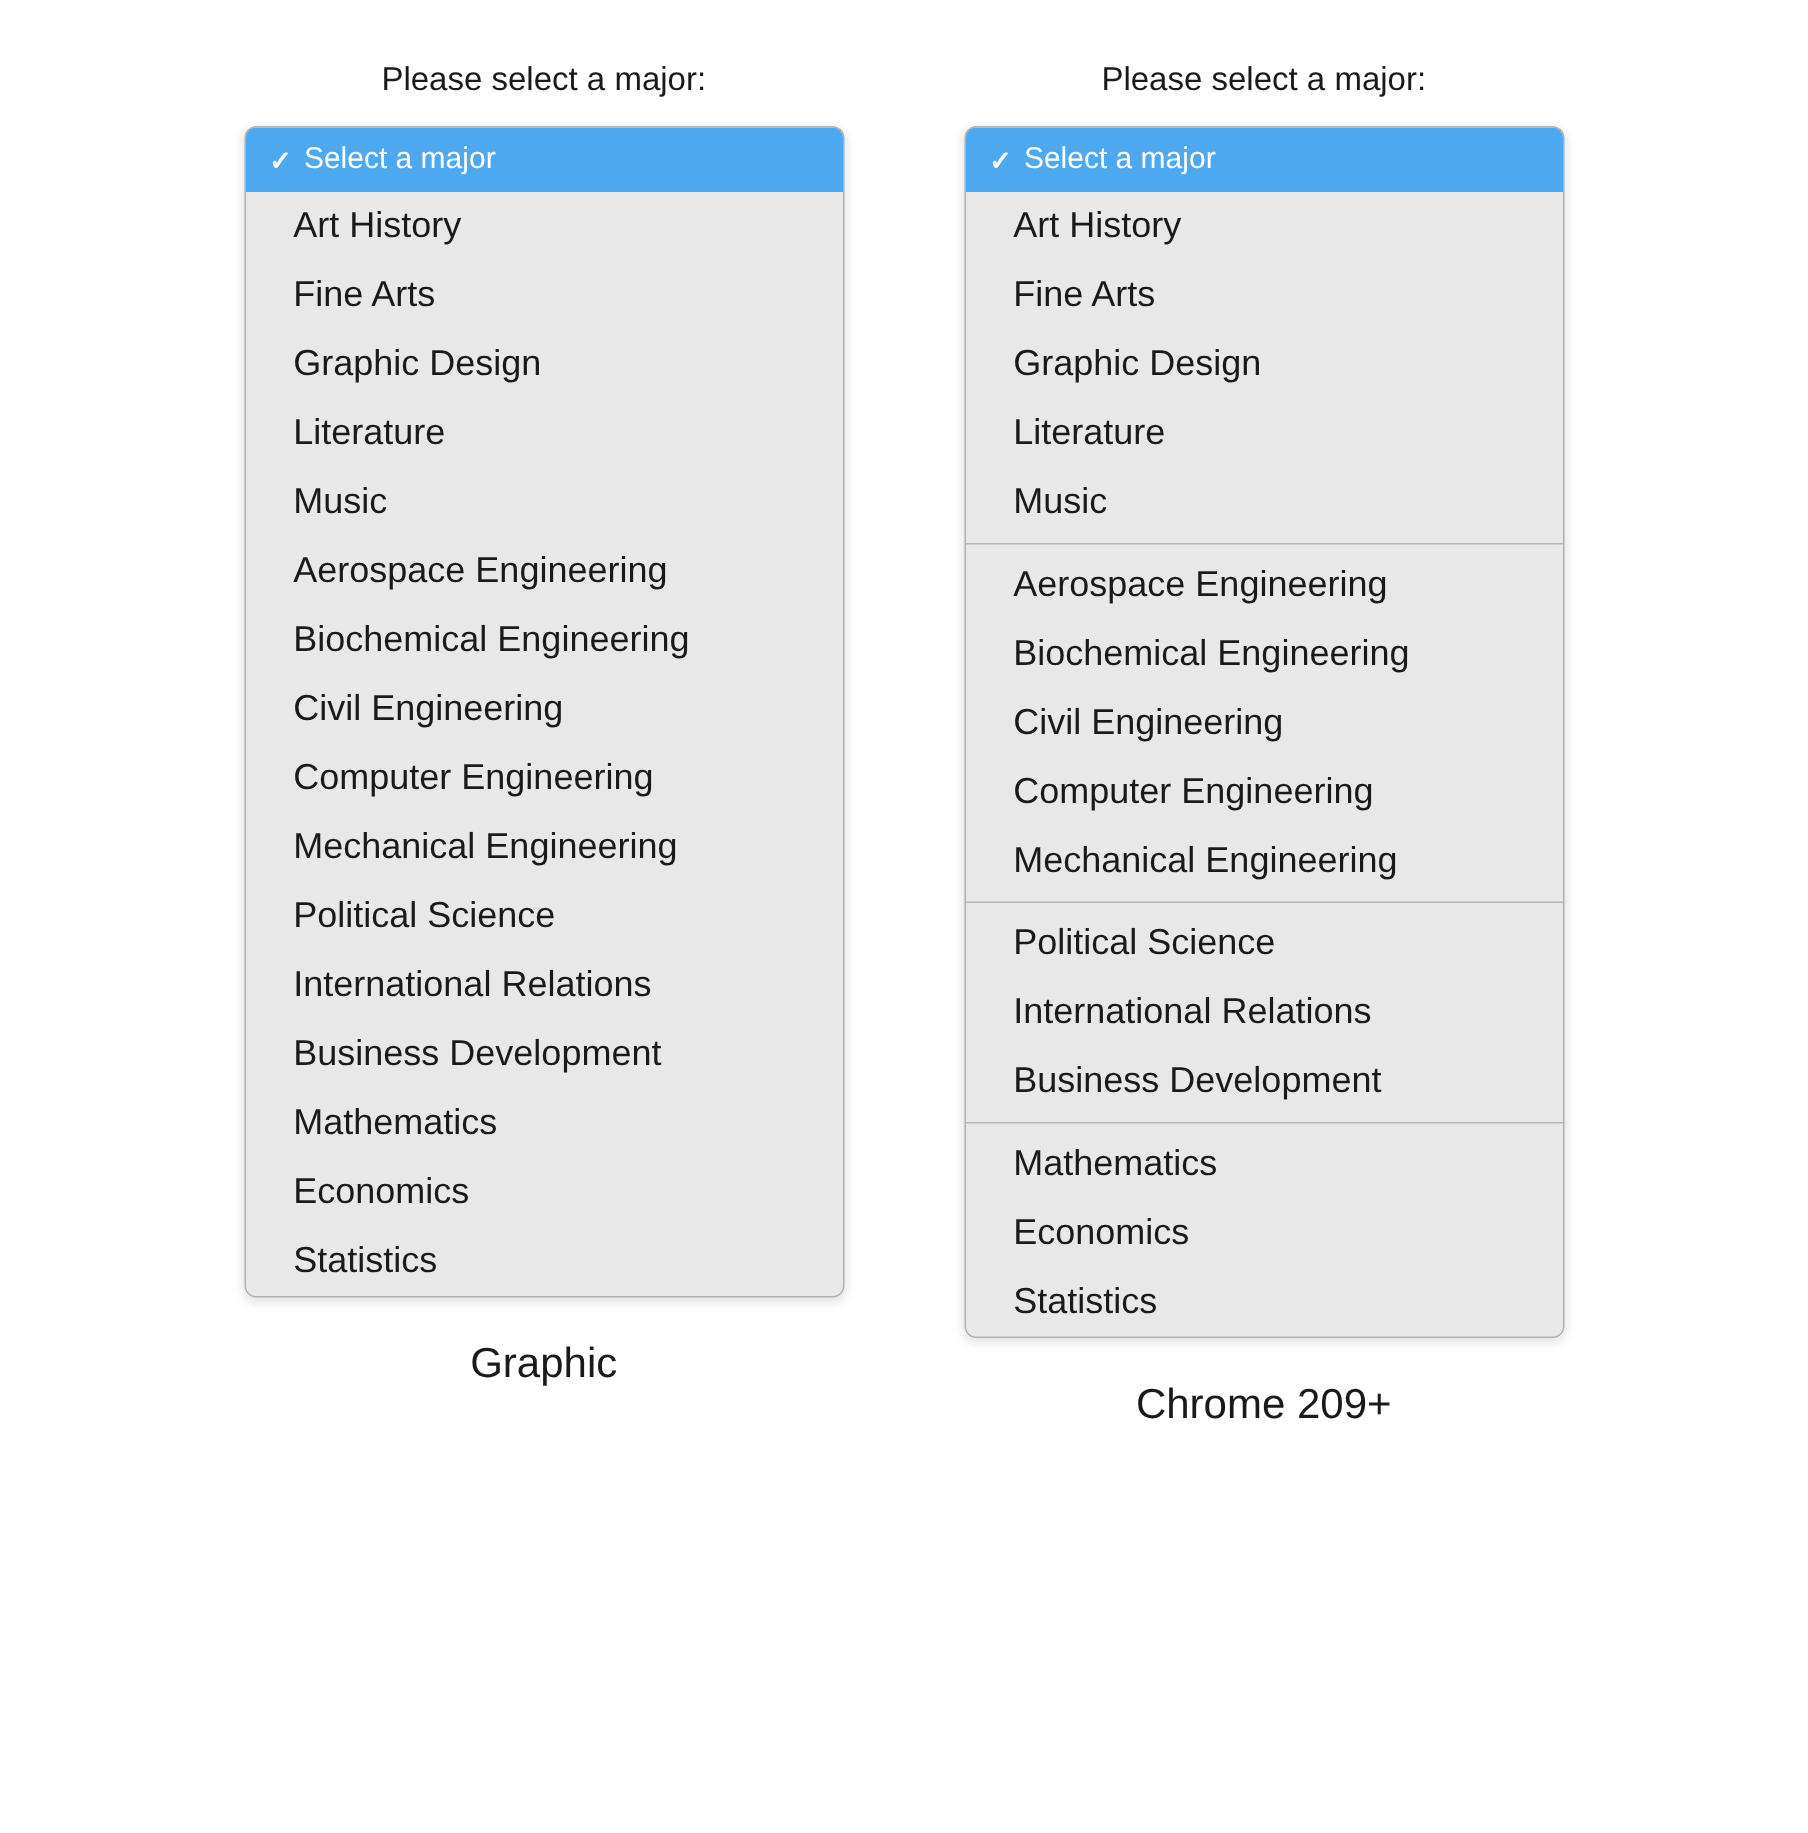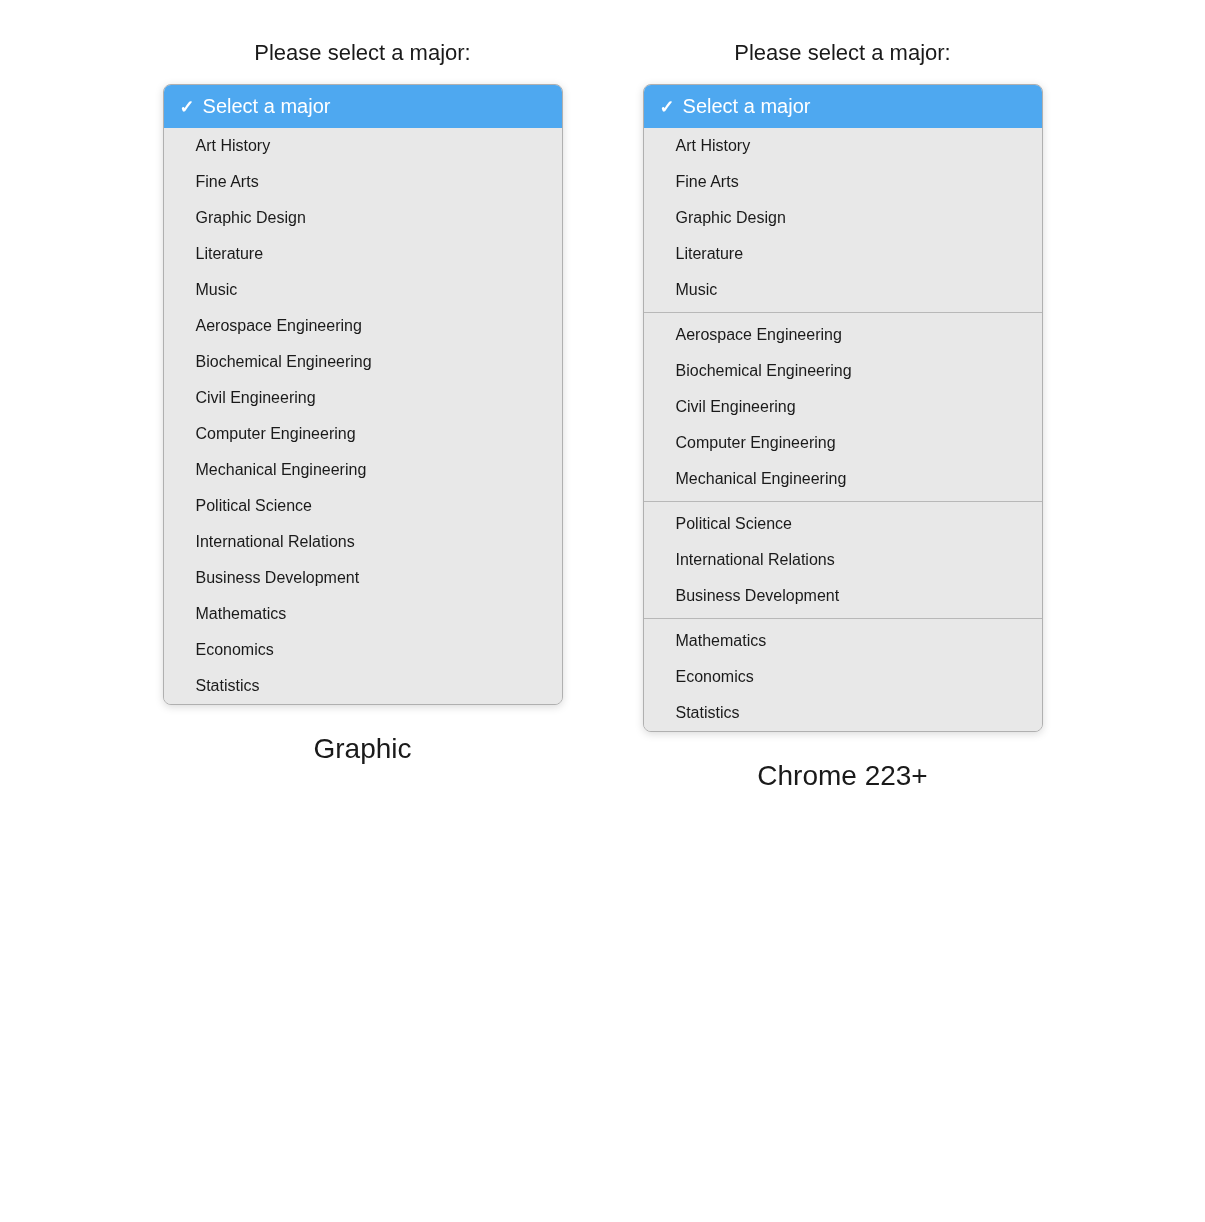--- a/index.html
+++ b/index.html
@@ -62,21 +62,21 @@
       cursor: pointer;
     }
 
     .dropdown-selected .checkmark {
       font-size: 18px;
       font-weight: bold;
     }
 
     .dropdown-item {
       padding: 9px 20px 9px 32px;
-      font-size: 16px;
+      font-size: 24px;
       color: #1a1a1a;
       background: #e8e8e8;
       cursor: pointer;
     }
 
     .dropdown-divider {
       height: 1px;
       background: #b8b8b8;
       margin: 4px 0;
     }
@@ -145,16 +145,16 @@
           <div class="dropdown-divider"></div>
           <div class="dropdown-item">Political Science</div>
           <div class="dropdown-item">International Relations</div>
           <div class="dropdown-item">Business Development</div>
           <div class="dropdown-divider"></div>
           <div class="dropdown-item">Mathematics</div>
           <div class="dropdown-item">Economics</div>
           <div class="dropdown-item">Statistics</div>
         </div>
     </div>
-    <div class="caption">Chrome 223+</div>
+    <div class="caption">Chrome 209+</div>
   </div>
 
 </div>
 
 </body></html>

